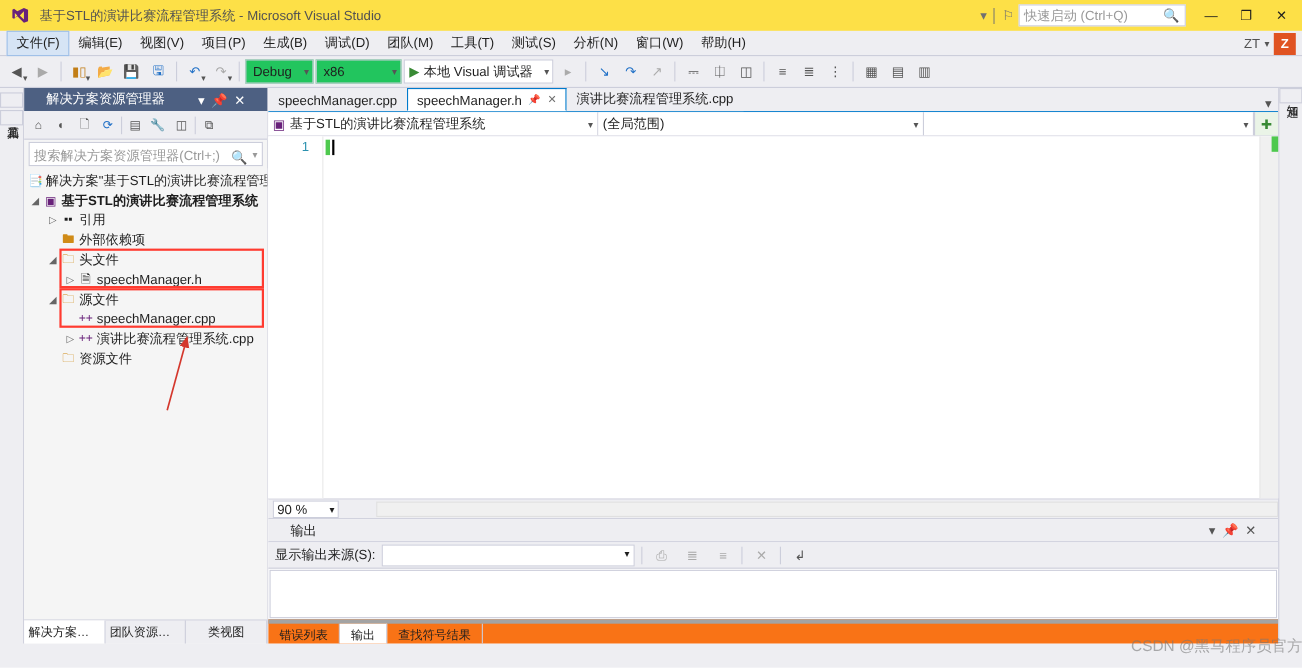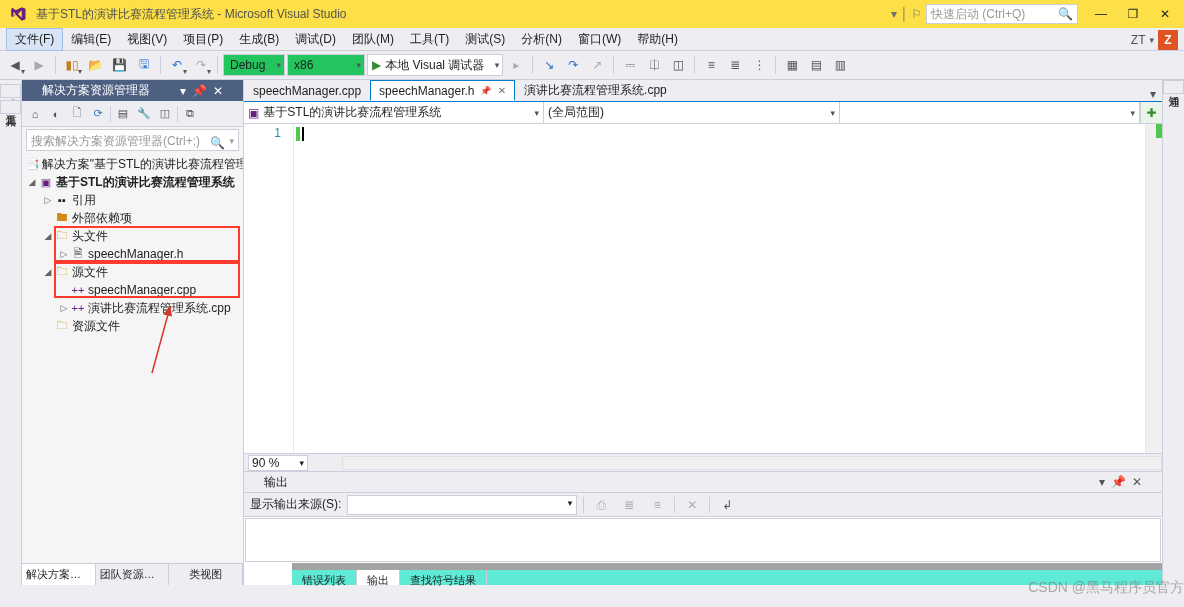--- a/index.html
+++ b/index.html
@@ -88,21 +88,21 @@
 .zoom-combo { width:60px; height:16px; border:1px solid #cccedb; background:#fff; display:flex; align-items:center; padding:0 3px; justify-content:space-between; font-size:11px;}
 
 
 .output-panel { border-top:1px solid #cccedb; display:flex; flex-direction:column; height:92px;}
 .output-body { flex:1; background:#fff; border:1px solid #cccedb; margin:1px;}
 .output-toolbar { height:24px; display:flex; align-items:center; padding:0 6px; gap:6px; border-bottom:1px solid #cccedb; background:#eeeef2;}
 .out-combo { width:230px; height:20px; border:1px solid #cccedb; background:#fff; position:relative;}
 .out-combo::after{content:"▾"; position:absolute; right:4px; top:2px; font-size:9px;}
 
 
-.bottom-tabs { height:22px; display:flex; background:#5eead4; border-top:7px solid #a3a3a3;margin-left:48px;}
+.bottom-tabs { height:22px; display:flex; background:#f97316; border-top:4px solid #a3a3a3;}
 .btab { padding:3px 10px; font-size:11px; border-right:1px solid #cccedb; cursor:pointer;}
 .btab.active{background:#fff;}
 
 
 .vtab-right { width:22px; background:#eeeef2; border-left:1px solid #cccedb;}
 .vtab-right .vtab { writing-mode: vertical-rl;}
 
 
 .watermark { position:absolute; right:0; bottom:10px; color:rgba(120,120,120,.6); font-size:14px; pointer-events:none;}
 

